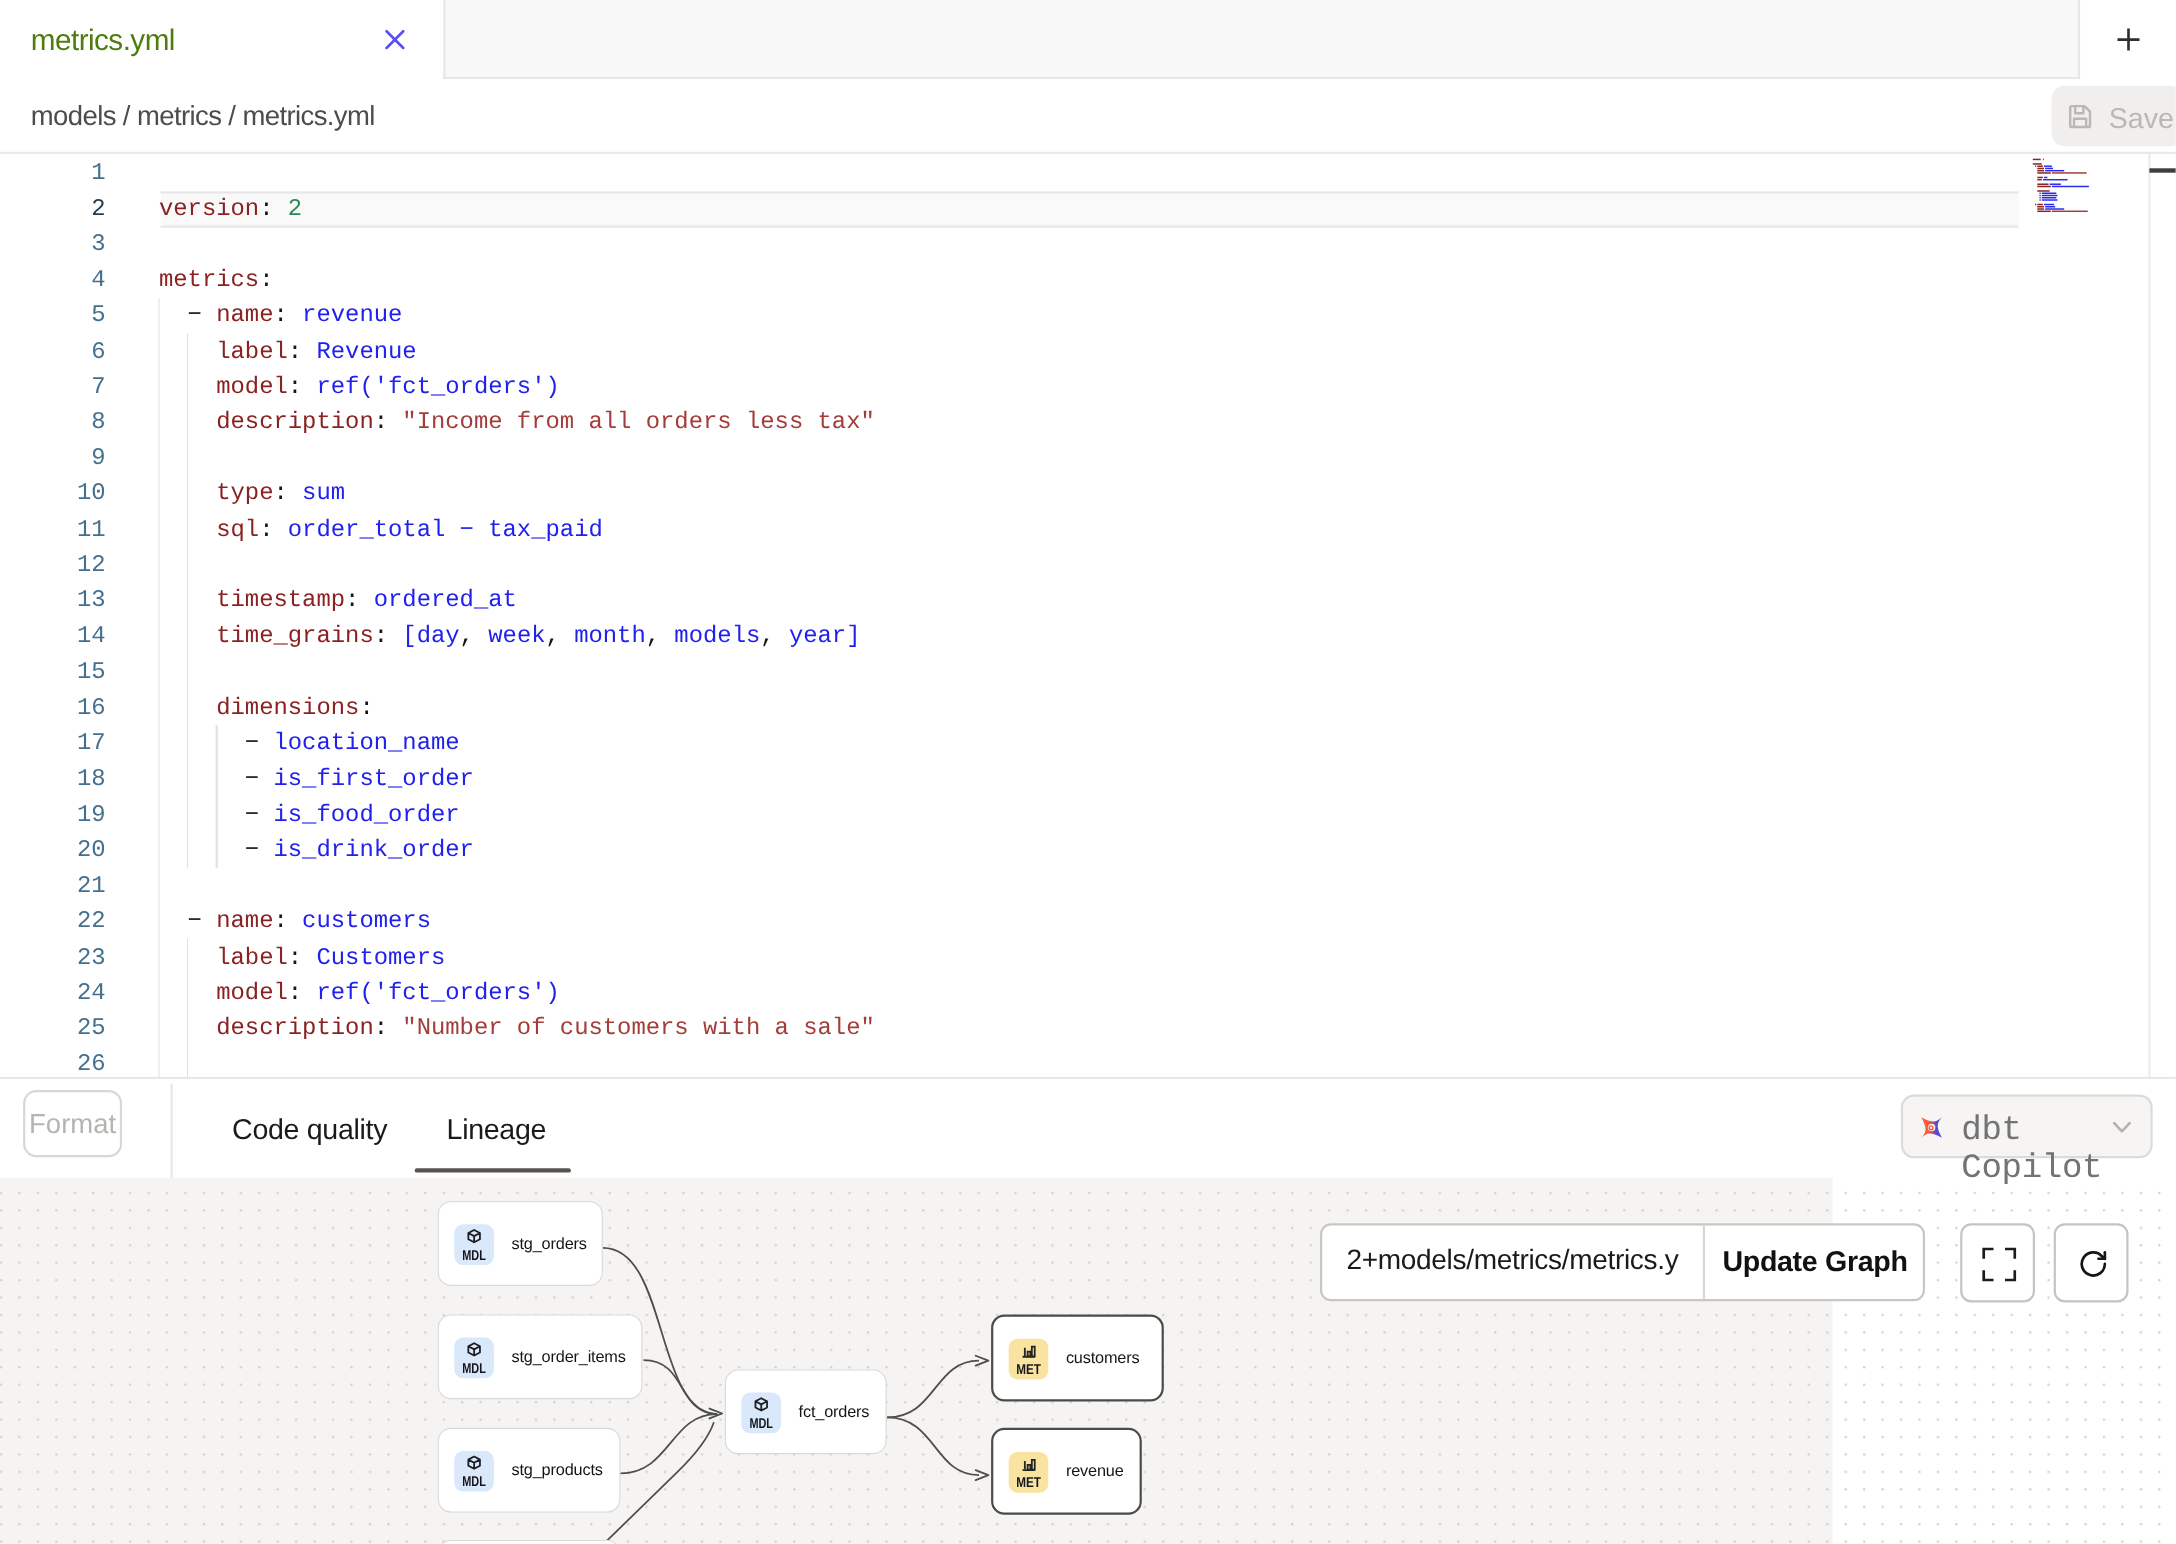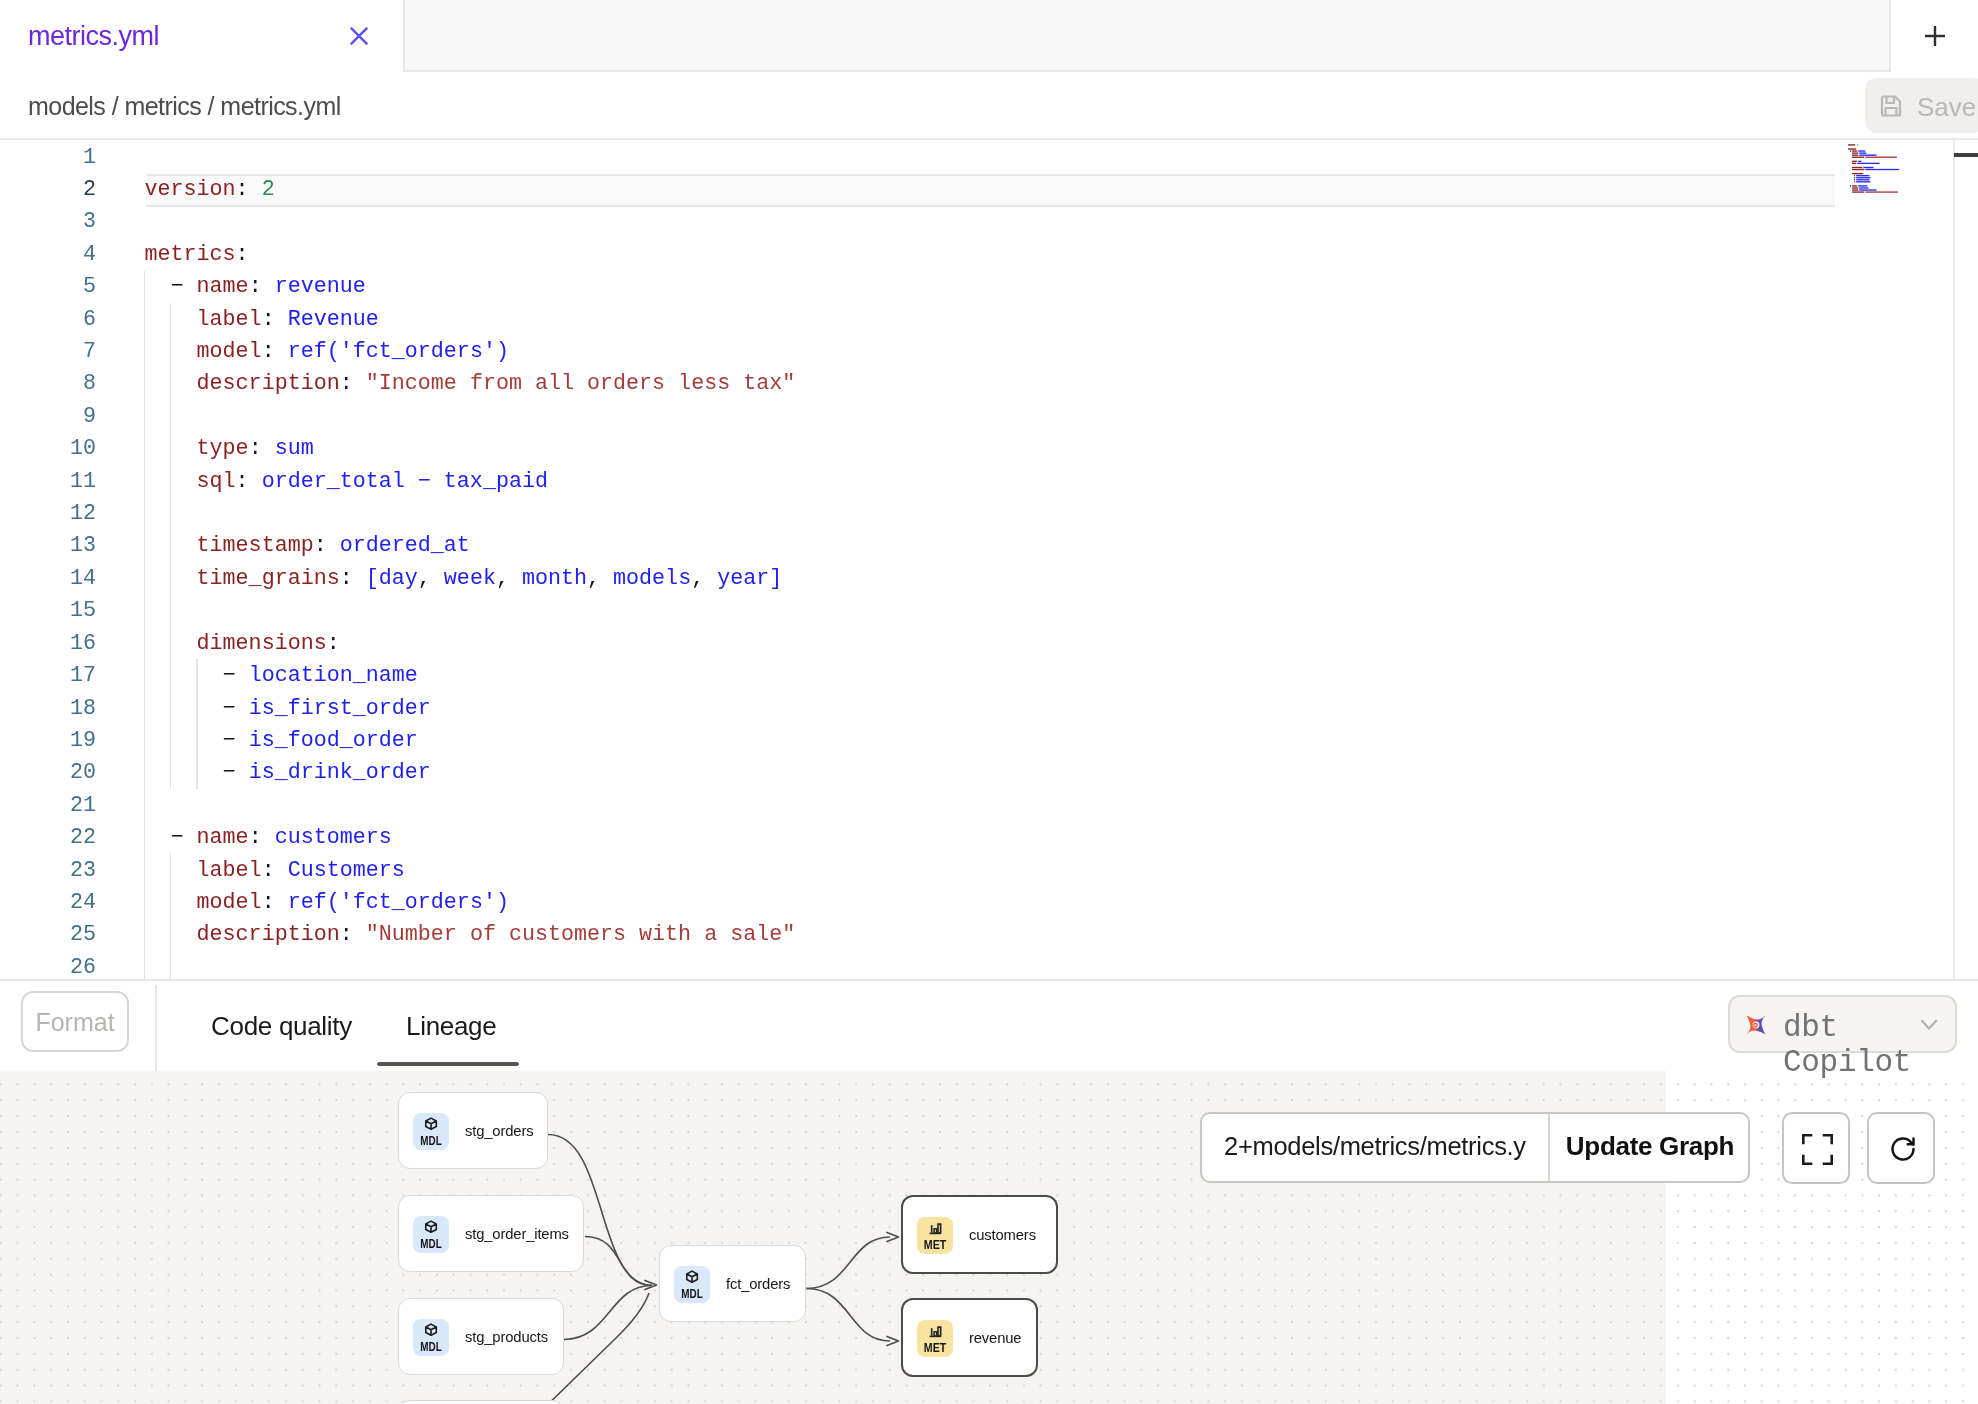--- a/index.html
+++ b/index.html
@@ -3,21 +3,21 @@
 <meta charset="utf-8">
 <style>
   * { margin:0; padding:0; box-sizing:border-box; }
   html,body { width:1978px; height:1404px; background:#fff; overflow:hidden; }
   body { font-family:"Liberation Sans", sans-serif; position:relative; }
   .abs { position:absolute; }
   
   #tabstrip { left:0; top:0; width:1978px; height:72px; background:#fff; }
   #tabempty { left:403px; top:0; width:1488px; height:72px; background:#f8f8f8;
     border-left:2px solid #e7e7e7; border-right:2px solid #e7e7e7; border-bottom:2px solid #e7e7e7; }
-  #tabname { left:28px; top:21px; font-size:27px; font-weight:500; color:#6d28d9; letter-spacing:-0.5px; }
+  #tabname { left:28px; top:21px; font-size:27px; font-weight:500; color:#4d7c0f; letter-spacing:-0.5px; }
   
   #crumbrow { left:0; top:72px; width:1978px; height:68px; background:#fff; border-bottom:2px solid #e9e9e9; }
   #crumb { left:28px; top:92px; font-size:25px; color:#4c4c4c; letter-spacing:-0.55px; }
   #savebtn { left:1829px; top:78px; width:120px; height:55px; background:#f0efee; border-radius:12px;margin-left:36px; }
   #savebtn span { position:absolute; left:52px; top:14px; font-size:26px; font-weight:500; color:#bab7b4; }
   
   #editor { left:0; top:140px; width:1978px; height:841px; background:#fff; border-bottom:2px solid #e7e7e7; }
   #activeline { left:146px; top:33.5px; width:1689px; height:33px; background:#f9f9f9;
      border-top:2px solid #e7e7e7; border-bottom:2px solid #e7e7e7; }
   .guide { position:absolute; width:1.6px; background:#e2e2e2; }
@@ -28,21 +28,21 @@
      line-height:32.4px; white-space:pre; color:#161616; }
   .k { color:#8b2222; }
   .v { color:#2121ee; }
   .s { color:#a33d3a; }
   .n { color:#2b8a55; }
   
   #mmline { left:1953px; top:0; width:2px; height:839px; background:#ececec; }
   #mthumb { left:1954px; top:13px; width:24px; height:4px; background:#3e3e3e; }
   
   #toolbar { left:0; top:981px; width:1978px; height:90px; background:#fff; }
-  #fmtbtn { left:21px; top:10px; width:108px; height:61px; border:2px solid #d9d7d4; border-radius:12px; }
+  #fmtbtn { left:21px; top:10px; width:90px; height:61px; border:2px solid #d9d7d4; border-radius:12px; }
   #fmtbtn span { position:absolute; left:50%; transform:translateX(-50%); top:15px; font-size:25px; font-weight:500; color:#b6b4b1; }
   #tooldiv { left:155px; top:4px; width:2px; height:86px; background:#e8e8e8; }
   .tabtxt { position:absolute; top:30px; font-size:26px; color:#1a1a1a; letter-spacing:-0.3px; }
   #linund { left:377px; top:81px; width:142px; height:4px; background:#56544e; border-radius:2px; }
   #copilot { left:1728px; top:14px; width:229px; height:58px; border:2px solid #dddbd8; border-radius:12px; background:#f6f5f4; }
   #copilot .txt { position:absolute; left:53px; top:13px; font-size:31px; font-weight:500; color:#737373; letter-spacing:-0.3px;font-family:Liberation Mono, monospace; }
   
   #graph { left:0; top:1071px; width:1666px; height:333px; background:#f5f4f2; }
   .node { position:absolute; background:#fff; border:1.6px solid #d9d9d9; border-radius:12px; }
   .node.sel { border:2.6px solid #4b4b48; }

